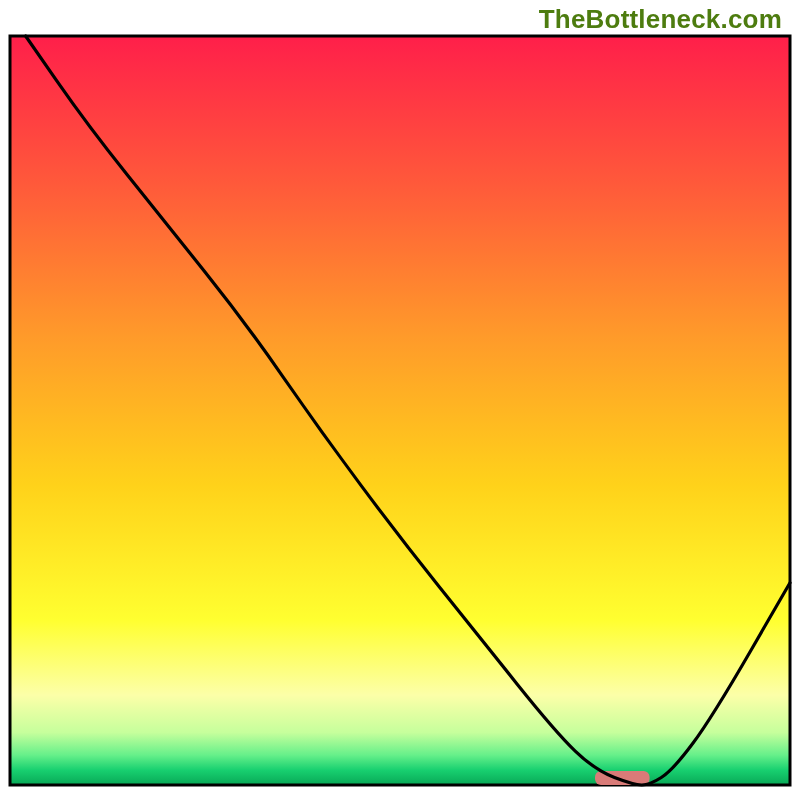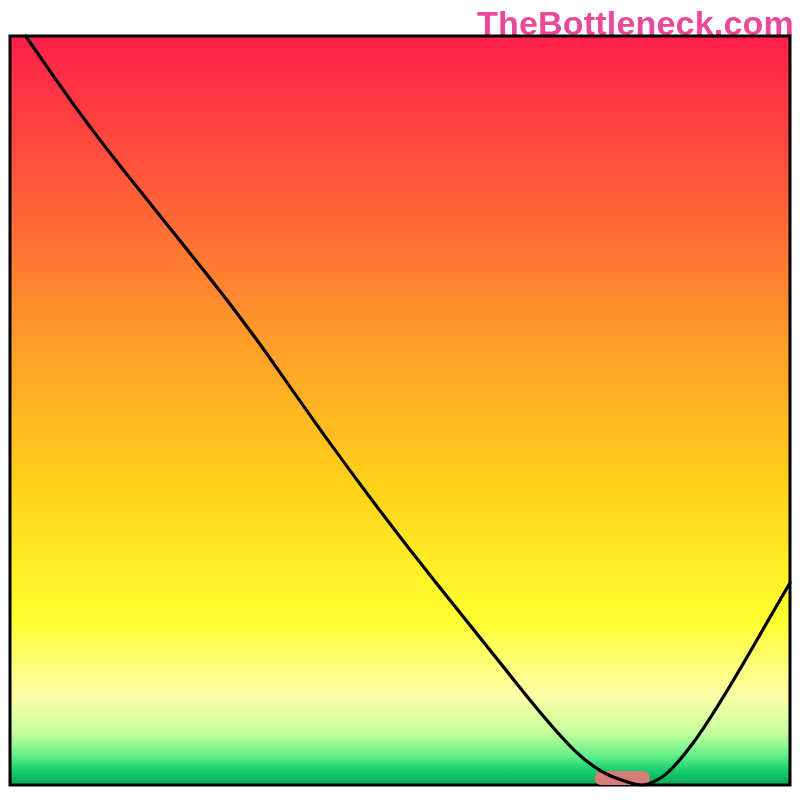--- a/index.html
+++ b/index.html
@@ -12,24 +12,24 @@
     font-family: Arial, Helvetica, sans-serif;
   }
   .stage {
     position: relative;
     width: 800px;
     height: 800px;
   }
   .watermark {
     position: absolute;
     top: 4px;
-    right: 6px;
-    font-size: 34px;
+    right: 18px;
+    font-size: 26px;
     font-weight: 600;
-    color: #ec4899;
+    color: #4d7c0f;
     letter-spacing: 0.2px;
     user-select: none;
   }
   svg.plot {
     position: absolute;
     top: 0; left: 0;
     width: 800px;
     height: 800px;
     display: block;
   }

